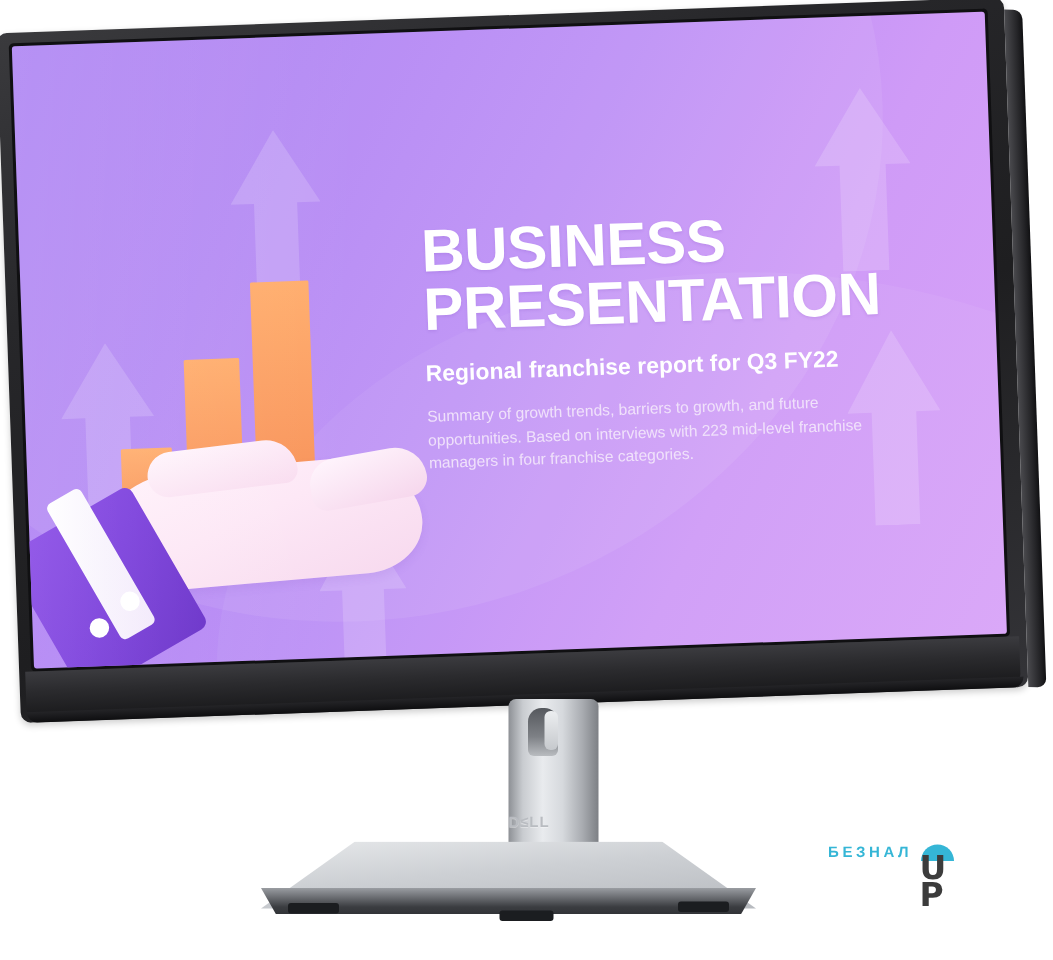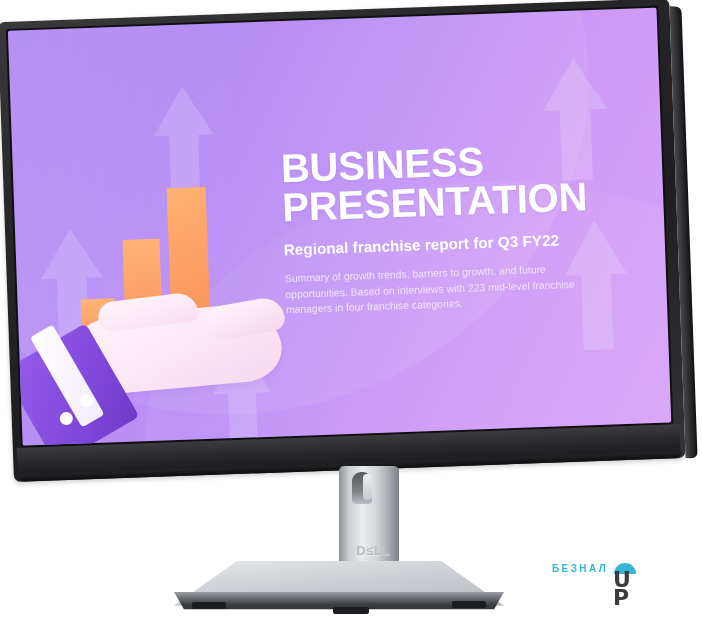--- a/index.html
+++ b/index.html
@@ -191,22 +191,22 @@
     position:absolute;left:352px;top:472px;width:20px;height:32px;
     background:linear-gradient(180deg,#55585d,#7e8186 60%,#b9bcc0);
     border-radius:9px 9px 4px 4px;
   }
   .stand-slot-hi{
     position:absolute;left:363px;top:474px;width:9px;height:26px;
     background:linear-gradient(180deg,#eceef0,#c6c9cd);
     border-radius:4px;
   }
   .dell-logo{
-    position:absolute;left:339px;top:543px;width:52px;text-align:right;
-    color:#b9bcc1;font-size:13px;font-weight:700;letter-spacing:.6px;
+    position:absolute;left:339px;top:543px;width:52px;text-align:left;
+    color:#b9bcc1;font-size:10px;font-weight:700;letter-spacing:.6px;
     text-shadow:0 1px 0 rgba(255,255,255,.35);
   }
   .base-top{
     position:absolute;left:174px;top:561px;width:330px;height:52px;
     background:linear-gradient(175deg,#e6e8ea 0%,#cdd0d4 40%,#b3b6bb 100%);
     clip-path:polygon(19% 0%,81% 0%,100% 86%,0% 86%);
   }
   .base-edge{
     position:absolute;left:174px;top:592px;width:330px;height:28px;
     background:linear-gradient(180deg,#9a9da2 0%,#3b3d41 45%,#1d1f22 100%);

